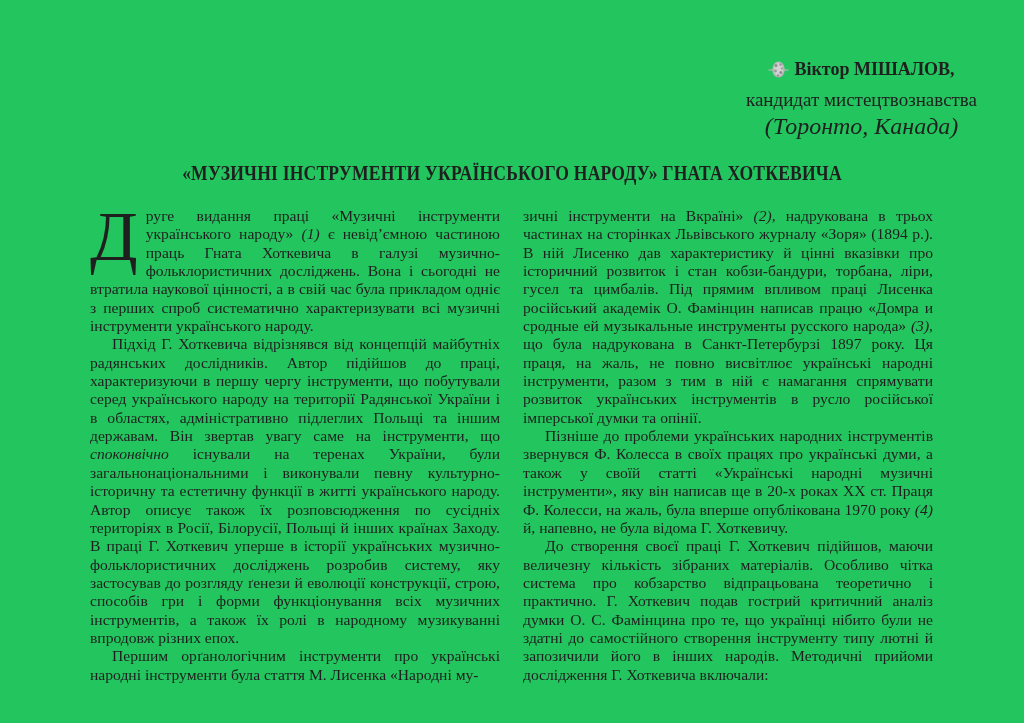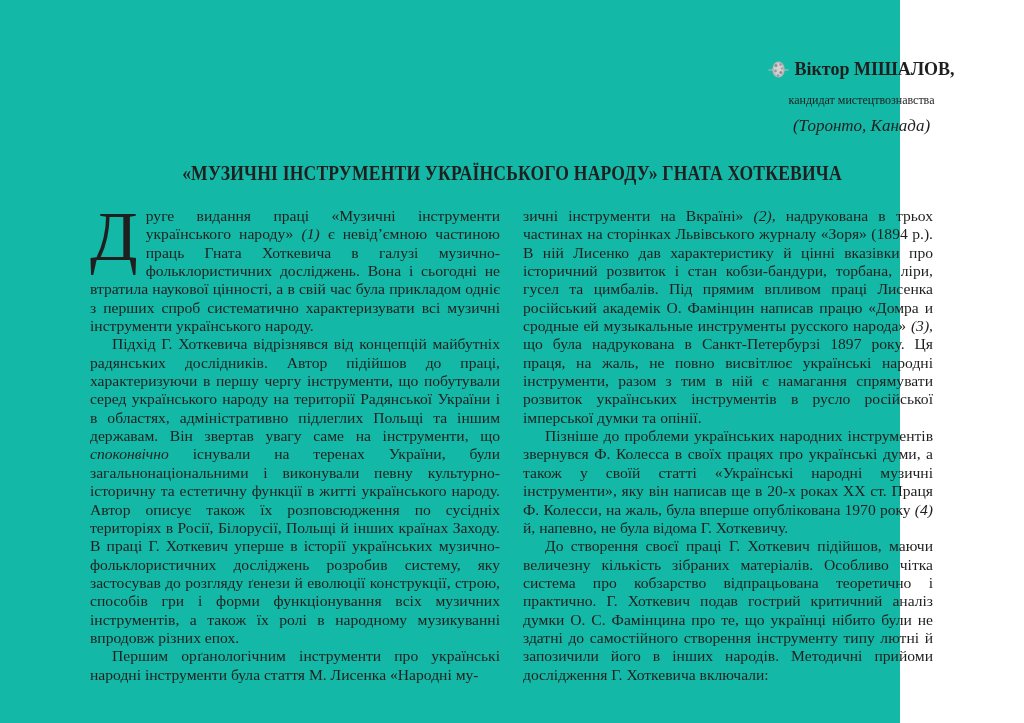--- a/index.html
+++ b/index.html
@@ -5,43 +5,43 @@
   html, body { margin: 0; padding: 0; }
   body {
     width: 1024px; height: 723px;
     background: #ffffff;
     font-family: "Liberation Serif", serif;
     color: #1f1f1f;
     overflow: hidden;
   }
   .page {
     position: relative;
-    width: 900px; height: 723px;
-    background: #14b8a6;
+    width: 1024px; height: 723px;
+    background: #22c55e;
   }
 
   
   .author-block {
     position: absolute;
     top: 56px; left: 720px; width: 283px;
     text-align: center;
     line-height: 26px;
   }
   .author-name-line {
     font-size: 18px;
     font-weight: bold;
     white-space: nowrap;
   }
   .ornament {
     display: inline-block;
     vertical-align: -5px;
     margin-right: 5px;
   }
-  .author-degree { font-size: 12px; font-family: Liberation Serif, serif; }
-  .author-location { font-size: 17px; font-style: italic; font-family: Liberation Serif, serif; }
+  .author-degree { font-size: 19px; font-family: Liberation Serif, serif; }
+  .author-location { font-size: 24px; font-style: italic; font-family: Liberation Serif, serif; }
 
   
   .article-title {
     position: absolute;
     top: 162px; left: 0; width: 1024px;
     margin: 0;
     text-align: center;
     font-size: 20px;
     font-weight: bold;
     letter-spacing: 0.2px;

